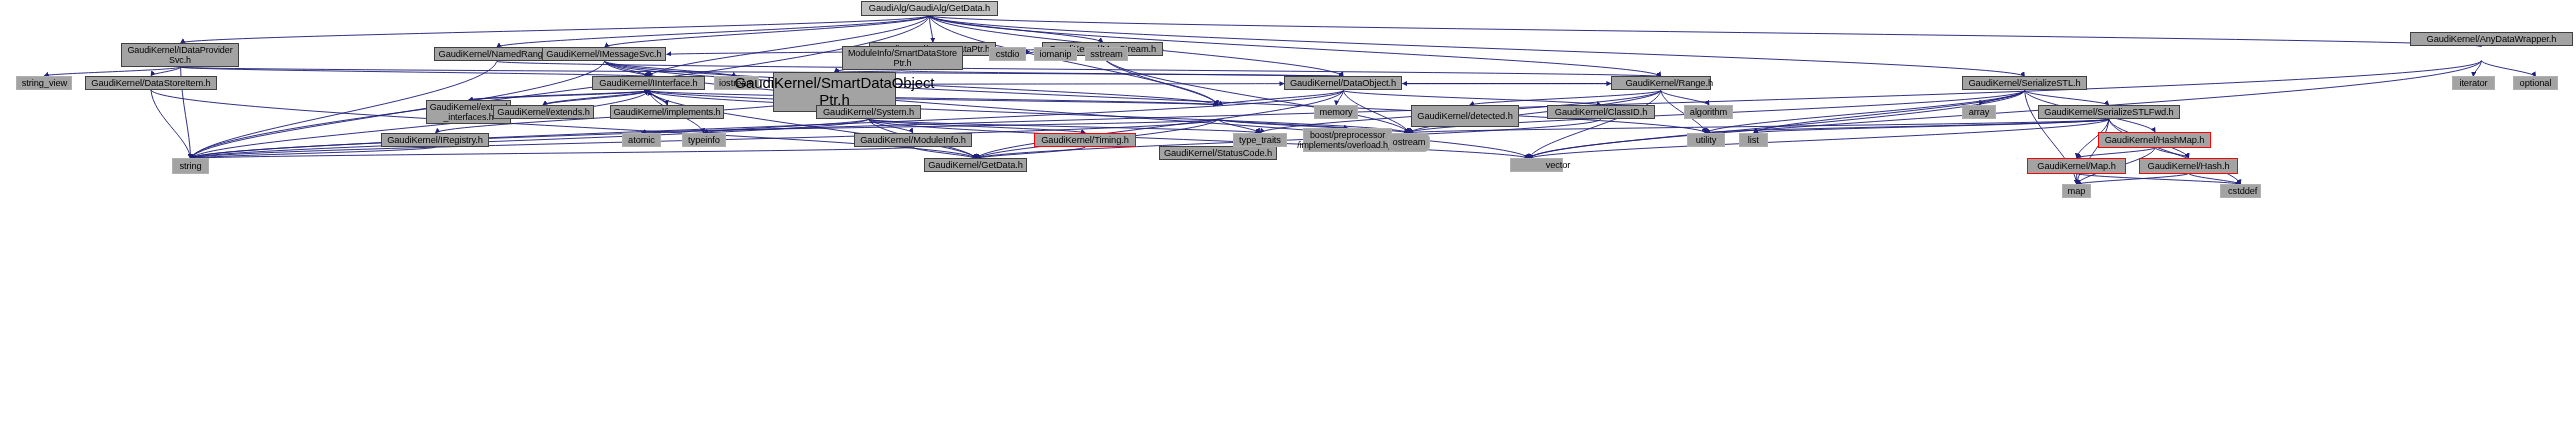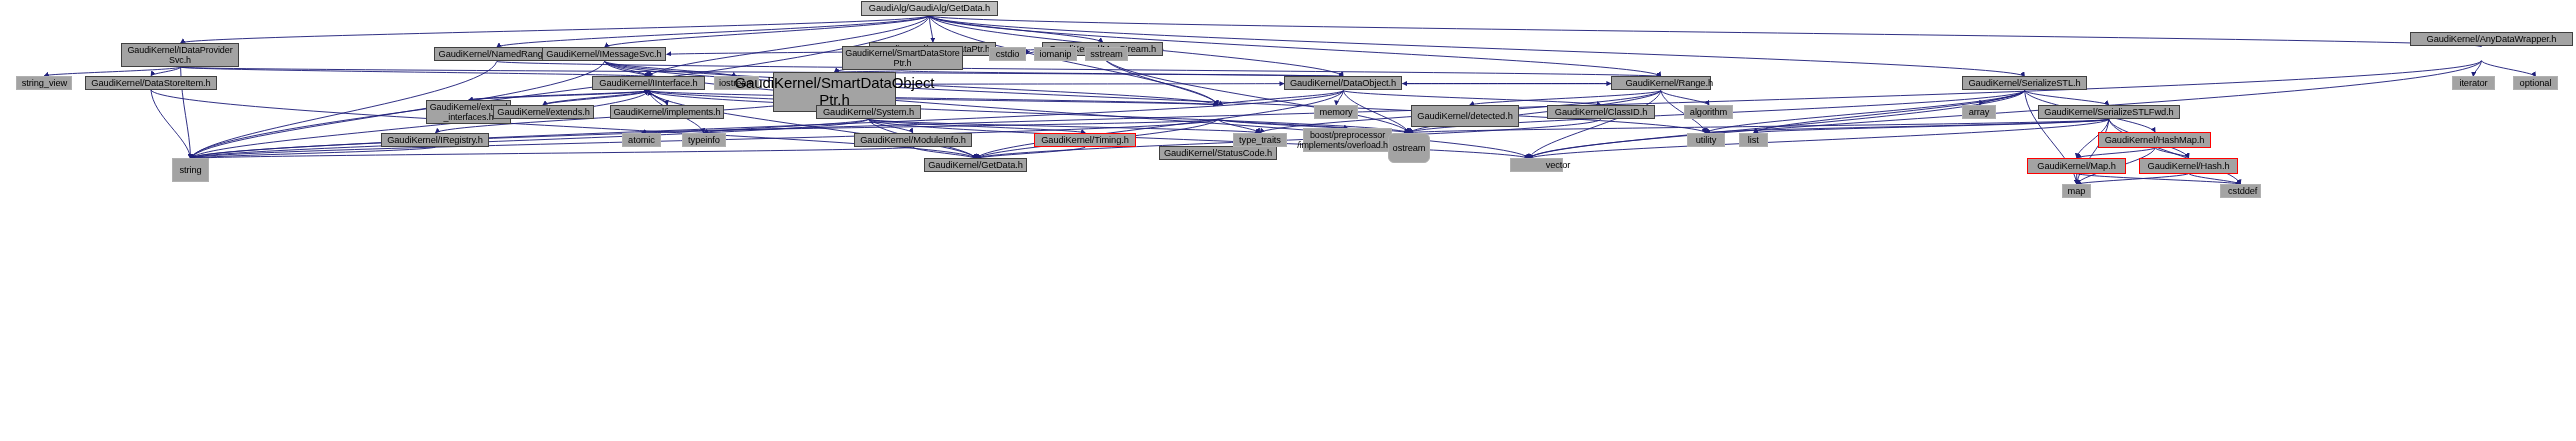--- a/index.html
+++ b/index.html
@@ -160,21 +160,21 @@
   </svg>
   <div id="nodes">
       <div class="node root hdr" style="left: 861px; top: 1.4px; width: 137px; height: 14.3px;">GaudiAlg/GaudiAlg/GetData.h</div>
       <div class="node hdr" style="left: 869px; top: 42px; width: 127px; height: 14.3px;">GaudiKernel/SmartDataPtr.h</div>
       <div class="node hdr" style="left: 1042px; top: 42px; width: 121px; height: 14.3px;">GaudiKernel/MsgStream.h</div>
       <div class="node hdr" style="left: 121px; top: 43px; width: 118px; height: 24px; font-size: 9px;">GaudiKernel/IDataProvider
 Svc.h</div>
       <div class="node hdr" style="left: 2410px; top: 32px; width: 163px; height: 14.3px;">GaudiKernel/AnyDataWrapper.h</div>
       <div class="node hdr" style="left: 434px; top: 47px; width: 126px; height: 14.3px;">GaudiKernel/NamedRange.h</div>
       <div class="node hdr" style="left: 542px; top: 47px; width: 124px; height: 14.3px;">GaudiKernel/IMessageSvc.h</div>
-      <div class="node hdr" style="left: 842px; top: 46px; width: 121px; height: 24px; font-size: 9px;">GaudiKernel/SmartDataStore
+      <div class="node hdr" style="left: 842px; top: 46px; width: 121px; height: 24px; font-size: 9px;">ModuleInfo/SmartDataStore
 Ptr.h</div>
       <div class="node " style="left: 989px; top: 47px; width: 37px; height: 14.3px;">cstdio</div>
       <div class="node " style="left: 1034px; top: 47px; width: 43px; height: 14.3px;">iomanip</div>
       <div class="node " style="left: 1085px; top: 47px; width: 43px; height: 14.3px;">sstream</div>
       <div class="node " style="left: 16.4px; top: 76px; width: 56px; height: 14.3px;">string_view</div>
       <div class="node hdr" style="left: 85px; top: 76px; width: 132px; height: 14.3px;">GaudiKernel/DataStoreItem.h</div>
       <div class="node hdr" style="left: 592px; top: 76px; width: 113px; height: 14.3px;">GaudiKernel/IInterface.h</div>
       <div class="node " style="left: 714px; top: 76px; width: 45px; height: 14.3px;">iostream</div>
       <div class="node hdr" style="left: 773px; top: 72px; width: 123px; height: 40px; font-size: 15px;">GaudiKernel/SmartDataObject
 Ptr.h</div>
@@ -196,25 +196,25 @@
       <div class="node " style="left: 1962px; top: 105px; width: 34px; height: 14.3px;">array</div>
       <div class="node hdr" style="left: 2038px; top: 105px; width: 142px; height: 14.3px;">GaudiKernel/SerializeSTLFwd.h</div>
       <div class="node hdr" style="left: 381px; top: 133px; width: 108px; height: 14.3px;">GaudiKernel/IRegistry.h</div>
       <div class="node " style="left: 622px; top: 133px; width: 39px; height: 14.3px;">atomic</div>
       <div class="node " style="left: 682px; top: 133px; width: 44px; height: 14.3px;">typeinfo</div>
       <div class="node hdr" style="left: 854px; top: 133px; width: 118px; height: 14.3px;">GaudiKernel/ModuleInfo.h</div>
       <div class="node red" style="left: 1034px; top: 133px; width: 102px; height: 14.3px;">GaudiKernel/Timing.h</div>
       <div class="node " style="left: 1233px; top: 133px; width: 54px; height: 14.3px;">type_traits</div>
       <div class="node " style="left: 1303px; top: 128px; width: 89px; height: 24px; font-size: 9px;">boost/preprocessor
 /implements/overload.hpp</div>
-      <div class="node " style="left: 1388px; top: 133px; width: 42px; height: 30px; border-radius: 6px;">ostream</div>
+      <div class="node " style="left: 1388px; top: 133px; width: 42px; height: 19px; border-radius: 6px;">ostream</div>
       <div class="node " style="left: 1687px; top: 133px; width: 38px; height: 14.3px;">utility</div>
       <div class="node " style="left: 1739px; top: 133px; width: 28.6px; height: 14.3px;">list</div>
       <div class="node red" style="left: 2098px; top: 132px; width: 113px; height: 15.7px;">GaudiKernel/HashMap.h</div>
-      <div class="node " style="left: 172px; top: 158px; width: 37px; height: 24px;">string</div>
+      <div class="node " style="left: 172px; top: 158px; width: 37px; height: 16px;">string</div>
       <div class="node hdr" style="left: 924px; top: 158px; width: 103px; height: 14.3px;">GaudiKernel/GetData.h</div>
       <div class="node " style="left: 1510px; top: 158px; width: 39px; height: 14.3px; padding-left: 47px;">vector</div>
       <div class="node red" style="left: 2027px; top: 158px; width: 99px; height: 15.7px;">GaudiKernel/Map.h</div>
       <div class="node red" style="left: 2139px; top: 158px; width: 99px; height: 15.7px;">GaudiKernel/Hash.h</div>
       <div class="node " style="left: 2062px; top: 184px; width: 29px; height: 14.3px;">map</div>
       <div class="node " style="left: 2220px; top: 184px; width: 41px; height: 14.3px; padding-left: 8px;">cstddef</div>
     </div>
 </div>
 
 

